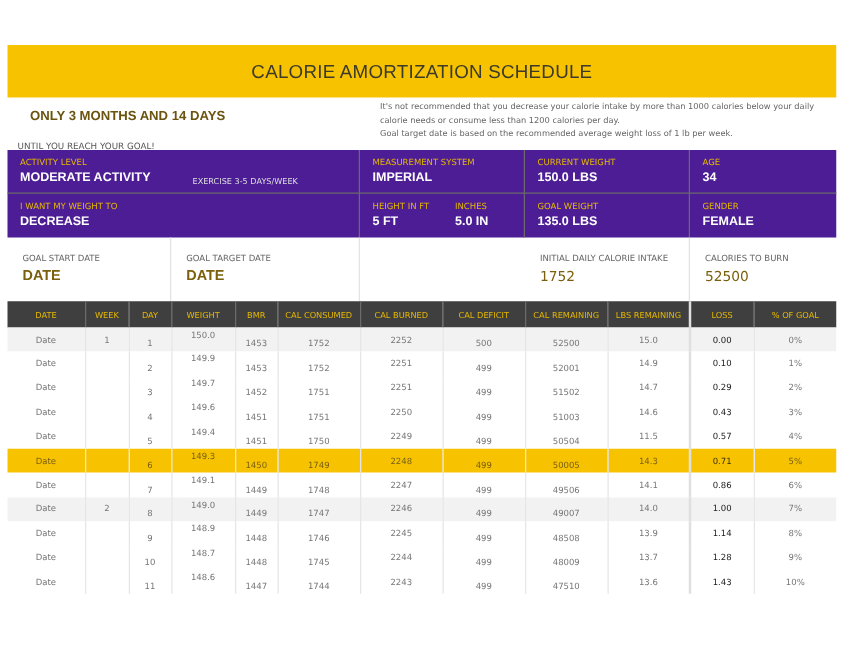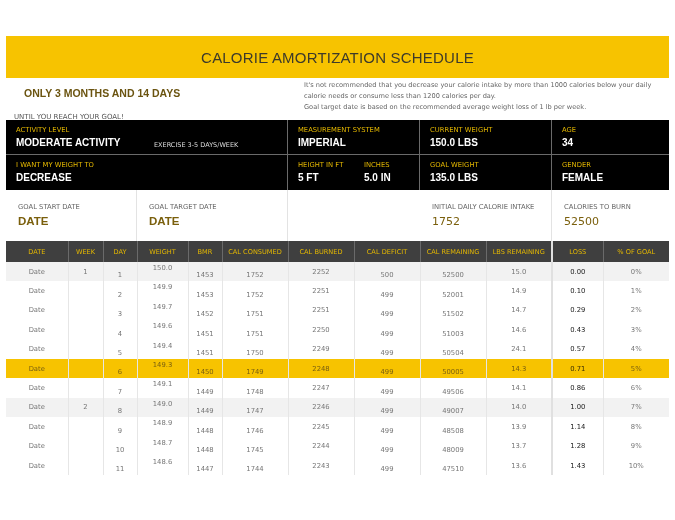--- a/index.html
+++ b/index.html
@@ -22,21 +22,21 @@
   }
   .months-sub {
     position: absolute; left: 8px; top: 23px; font-size: 7px; color: #555; margin-top: 12px;
   }
   .note {
     position: absolute; left: 298px; top: 2px; width: 365px; font-size: 6.6px; color: #666;
     line-height: 11px;
   }
 
   .dark {
-    position: absolute; left: 6px; top: 120px; width: 663px; height: 70px; background: #000000; padding-left: 35px;
+    position: absolute; left: 6px; top: 120px; width: 663px; height: 70px; background: #4c1d95; padding-left: 35px;
   }
   .dark-row { position: absolute; left: 0; width: 663px; height: 35px; }
   .dark-row.r1 { top: 0; border-bottom: 1px solid #6a6a6a; }
   .dark-row.r2 { top: 35px; }
   .dcell { position: absolute; top: 0; height: 35px; border-right: 1px solid #6a6a6a; }
   .dcell.last { border-right: none; }
   .dlabel {
     position: absolute; left: 10px; top: 6px; font-size: 6.8px; color: #E5B800; white-space: nowrap;
   }
   .dvalue {
@@ -247,21 +247,21 @@
       <tr>
         <td>Date</td>
         <td></td>
         <td class="low">5</td>
         <td class="wt">149.4</td>
         <td class="low">1451</td>
         <td class="low">1750</td>
         <td>2249</td>
         <td class="low">499</td>
         <td class="low">50504</td>
-        <td class="sep">24.1</td>
+        <td class="sep">11.5</td>
         <td class="loss">0.57</td>
         <td>4%</td>
       </tr>
       <tr class="hl">
         <td>Date</td>
         <td></td>
         <td class="low">6</td>
         <td class="wt">149.3</td>
         <td class="low">1450</td>
         <td class="low">1749</td>

